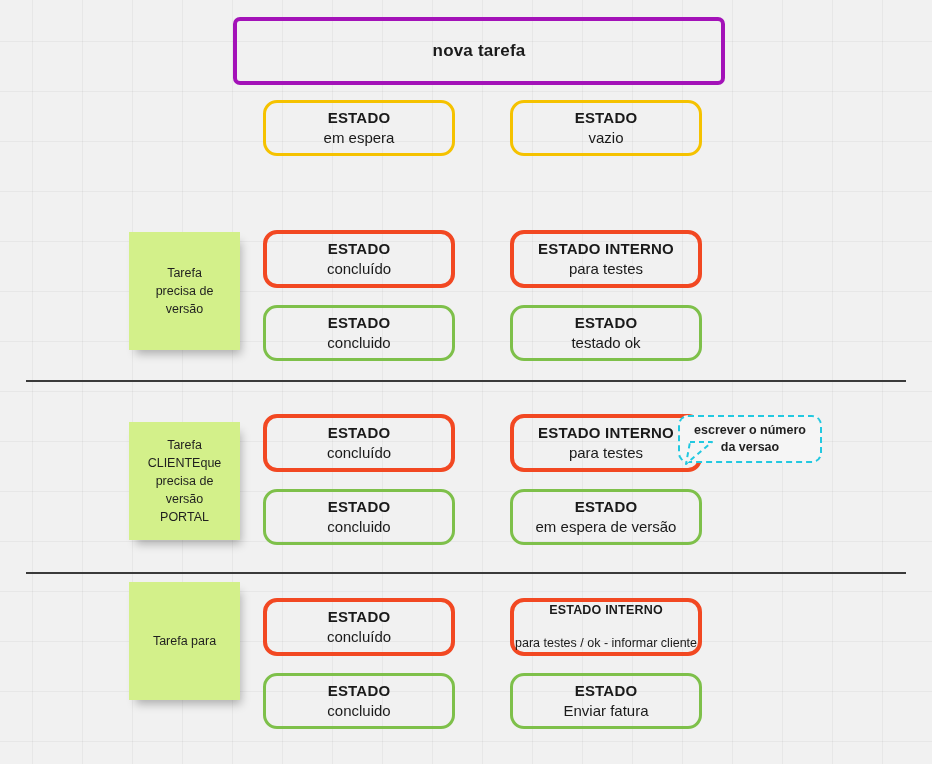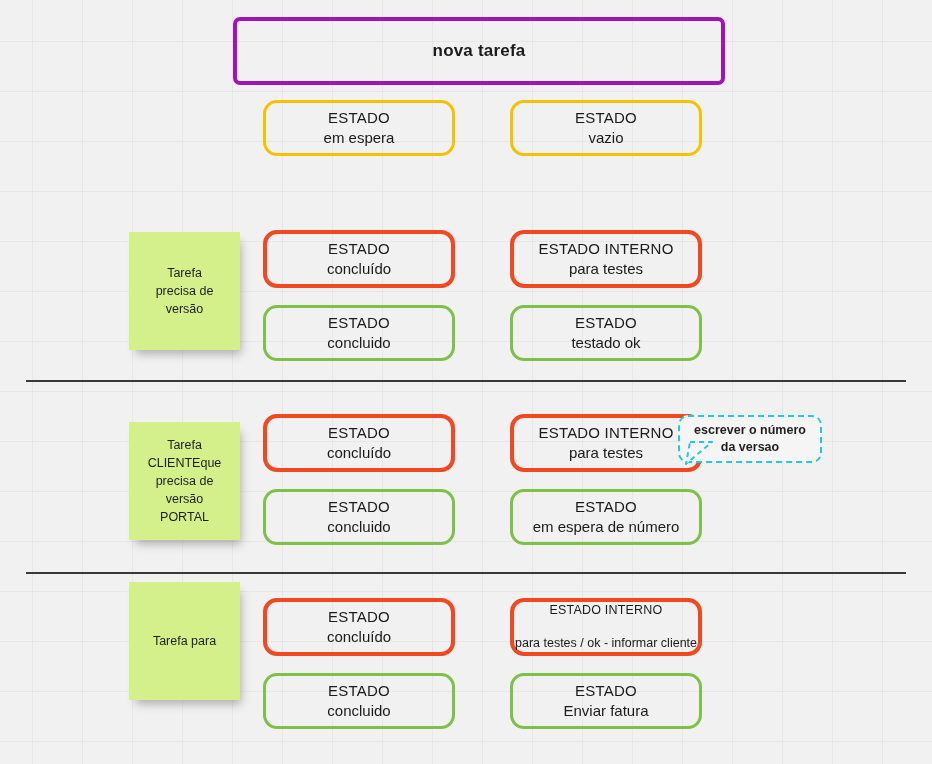--- a/index.html
+++ b/index.html
@@ -37,21 +37,21 @@
     color: #1a1a1a;
   }
   
   .statebox {
     border-style: solid;
     border-radius: 14px;
     background: transparent;
     line-height: 1.22;
   }
   .statebox .title {
-    font-weight: normal;
+    font-weight: bold;
     font-size: 15px;
     letter-spacing: .2px;
   }
   .statebox .sub {
     font-weight: normal;
     font-size: 15px;
     margin-top: 2px;
   }
   .statebox.small .title { font-size: 12.5px; }
   .statebox.small .sub   { font-size: 12.5px; margin-top: 17px; }
@@ -168,21 +168,21 @@
 <div class="node statebox" style="left:510px; top:414px; width:192px; height:58px; border-width:4px; border-color:#f24822;">
   <div class="title">ESTADO INTERNO</div>
   <div class="sub">para testes</div>
 </div>
 <div class="node statebox" style="left:263px; top:489px; width:192px; height:56px; border-width:3px; border-color:#7ec04a;">
   <div class="title">ESTADO</div>
   <div class="sub">concluido</div>
 </div>
 <div class="node statebox" style="left:510px; top:489px; width:192px; height:56px; border-width:3px; border-color:#7ec04a;">
   <div class="title">ESTADO</div>
-  <div class="sub">em espera de número</div>
+  <div class="sub">em espera de versão</div>
 </div>
 
 <div class="callout" style="left:678px; top:415px; width:144px; height:48px;">
   <span>escrever o número da versao</span>
 </div>
 <svg class="callout-tail" style="left:678px; top:440px; width:70px; height:30px;" viewBox="0 0 70 30">
   <path d="M12,2 L34,2 L8,24 Z" fill="#f5f5f5" stroke="#22c8e0" stroke-width="2" stroke-dasharray="5,4" stroke-linejoin="round"></path>
 </svg>
 
 <div class="divider" style="left:26px; top:572px; width:880px;"></div>

